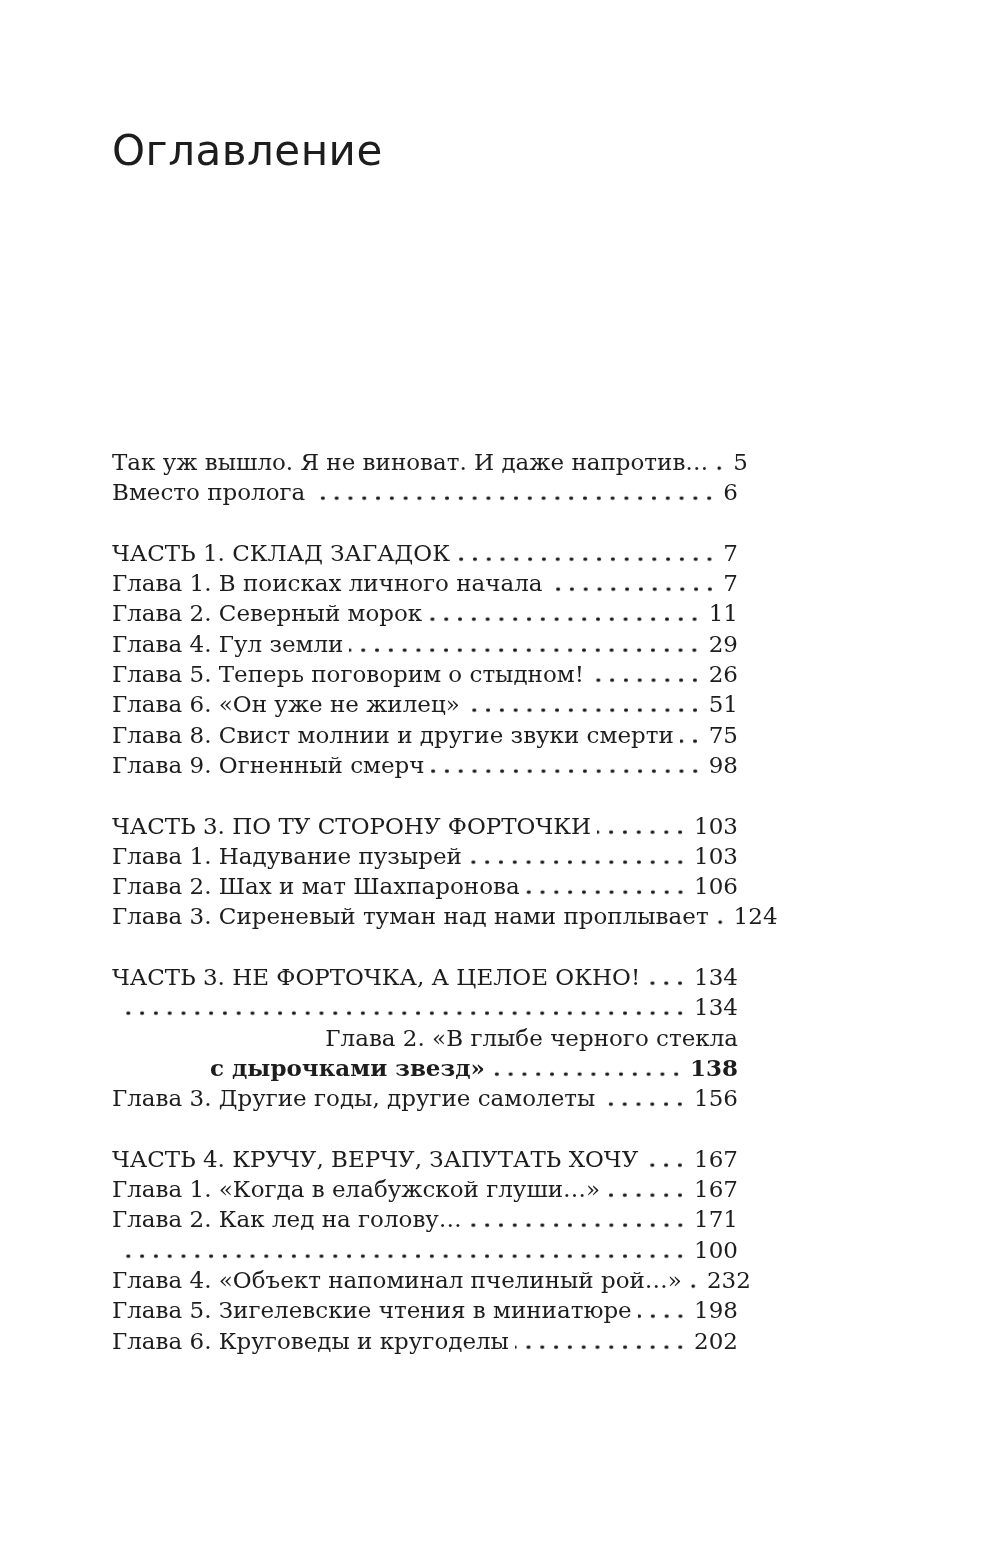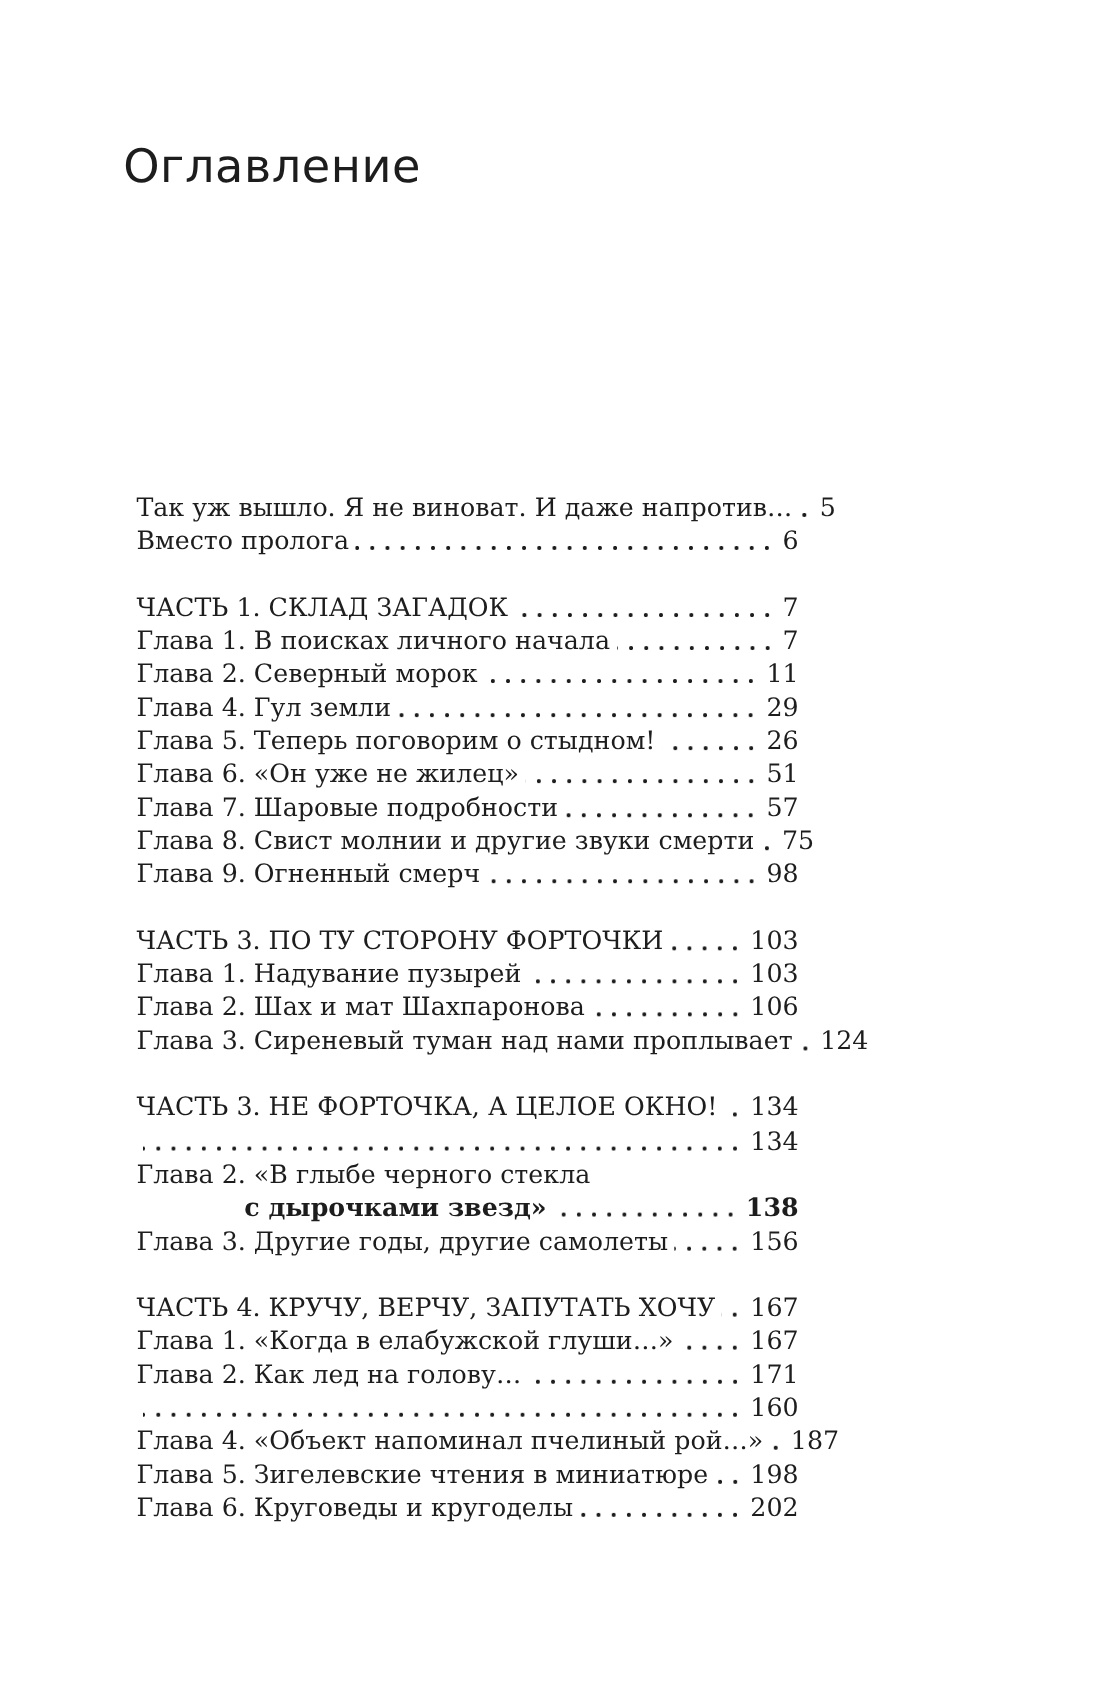--- a/index.html
+++ b/index.html
@@ -27,21 +27,21 @@
     font-weight:400;
     font-size:42px;
     line-height:1;
     letter-spacing:0.5px;
     margin:0;
   }
   .toc{
     display:block;
     margin-top:275px;
   }
-  .toc-section{margin:12px;}
+  .toc-section{margin:0;text-align:right;}
   .toc-section + .toc-section{margin-top:30.3px;}
   .row{
     display:flex;
     align-items:baseline;
     font-size:23px;
     line-height:30.3px;
   }
   .row .txt{
     white-space:nowrap;
     flex:0 0 auto;
@@ -106,25 +106,20 @@
           <span class="txt">Глава 5. Теперь поговорим о стыдном!</span>
           <span class="leader"></span>
           <span class="pg">26</span>
         </div>
         <div class="row">
           <span class="txt">Глава 6. «Он уже не жилец»</span>
           <span class="leader"></span>
           <span class="pg">51</span>
         </div>
         <div class="row">
-          <span class="txt">Глава 7. Шаровые подробности</span>
-          <span class="leader"></span>
-          <span class="pg">57</span>
-        </div>
-        <div class="row">
           <span class="txt">Глава 8. Свист молнии и другие звуки смерти</span>
           <span class="leader"></span>
           <span class="pg">75</span>
         </div>
         <div class="row">
           <span class="txt">Глава 9. Огненный смерч</span>
           <span class="leader"></span>
           <span class="pg">98</span>
         </div>
       </section>
@@ -185,26 +180,26 @@
           <span class="leader"></span>
           <span class="pg">167</span>
         </div>
         <div class="row">
           <span class="txt">Глава 2. Как лед на голову…</span>
           <span class="leader"></span>
           <span class="pg">171</span>
         </div>
         <div class="row">
           <span class="leader"></span>
-          <span class="pg">160</span>
+          <span class="pg">100</span>
         </div>
         <div class="row">
           <span class="txt">Глава 4. «Объект напоминал пчелиный рой…»</span>
           <span class="leader"></span>
-          <span class="pg">187</span>
+          <span class="pg">232</span>
         </div>
         <div class="row">
           <span class="txt">Глава 5. Зигелевские чтения в миниатюре</span>
           <span class="leader"></span>
           <span class="pg">198</span>
         </div>
         <div class="row">
           <span class="txt">Глава 6. Круговеды и кругоделы</span>
           <span class="leader"></span>
           <span class="pg">202</span>

